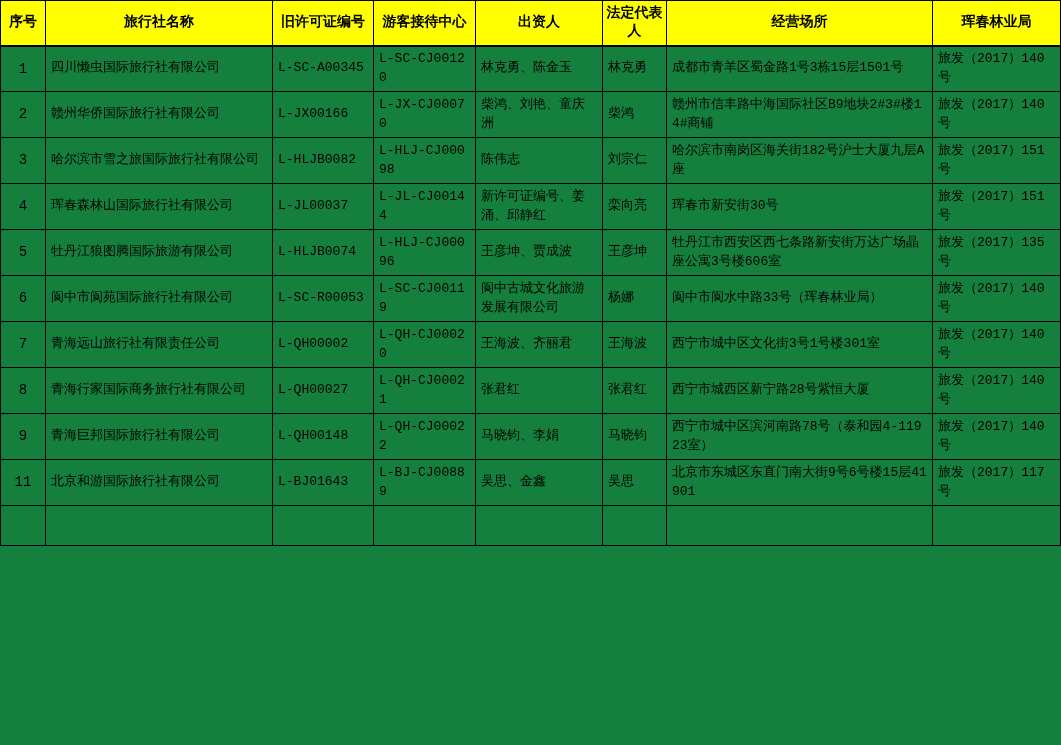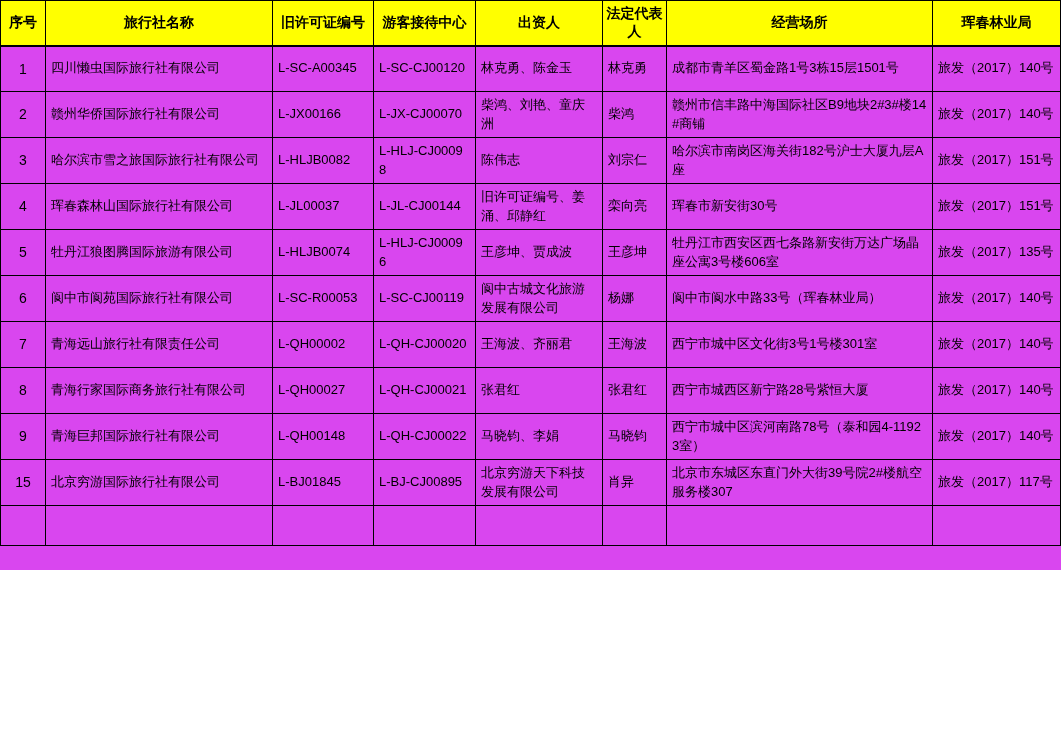--- a/index.html
+++ b/index.html
@@ -2,24 +2,24 @@
 <html><head>
 <meta charset="utf-8">
 <style>
   html, body {
     margin: 0;
     padding: 0;
     background: #ffffff;
   }
   .sheet {
     width: 1061px;
-    height: 570px;
+    height: 745px;
     overflow: hidden;
-    background: #d946ef;
-    font-family: Liberation Sans, sans-serif;
+    background: #15803d;
+    font-family: Liberation Mono, monospace;
   }
   table.agency-table {
     border-collapse: collapse;
     table-layout: fixed;
     width: 1060px;
   }
   .agency-table th,
   .agency-table td {
     border: 1px solid #000000;
     box-sizing: border-box;
@@ -110,21 +110,21 @@
           <td class="col-investor">陈伟志</td>
           <td class="col-legal_rep">刘宗仁</td>
           <td class="col-premises">哈尔滨市南岗区海关街182号沪士大厦九层A座</td>
           <td class="col-doc_no">旅发（2017）151号</td>
         </tr>
         <tr>
           <td class="col-index">4</td>
           <td class="col-name">珲春森林山国际旅行社有限公司</td>
           <td class="col-old_license">L-JL00037</td>
           <td class="col-new_license">L-JL-CJ00144</td>
-          <td class="col-investor">旧许可证编号、姜涌、邱静红</td>
+          <td class="col-investor">新许可证编号、姜涌、邱静红</td>
           <td class="col-legal_rep">栾向亮</td>
           <td class="col-premises">珲春市新安街30号</td>
           <td class="col-doc_no">旅发（2017）151号</td>
         </tr>
         <tr>
           <td class="col-index">5</td>
           <td class="col-name">牡丹江狼图腾国际旅游有限公司</td>
           <td class="col-old_license">L-HLJB0074</td>
           <td class="col-new_license">L-HLJ-CJ00096</td>
           <td class="col-investor">王彦坤、贾成波</td>
@@ -166,27 +166,27 @@
           <td class="col-index">9</td>
           <td class="col-name">青海巨邦国际旅行社有限公司</td>
           <td class="col-old_license">L-QH00148</td>
           <td class="col-new_license">L-QH-CJ00022</td>
           <td class="col-investor">马晓钧、李娟</td>
           <td class="col-legal_rep">马晓钧</td>
           <td class="col-premises">西宁市城中区滨河南路78号（泰和园4-11923室）</td>
           <td class="col-doc_no">旅发（2017）140号</td>
         </tr>
         <tr>
-          <td class="col-index">15</td>
-          <td class="col-name">北京穷游国际旅行社有限公司</td>
-          <td class="col-old_license">L-BJ01845</td>
-          <td class="col-new_license">L-BJ-CJ00895</td>
-          <td class="col-investor">北京穷游天下科技发展有限公司</td>
-          <td class="col-legal_rep">肖异</td>
-          <td class="col-premises">北京市东城区东直门外大街39号院2#楼航空服务楼307</td>
+          <td class="col-index">11</td>
+          <td class="col-name">北京和游国际旅行社有限公司</td>
+          <td class="col-old_license">L-BJ01643</td>
+          <td class="col-new_license">L-BJ-CJ00889</td>
+          <td class="col-investor">吴思、金鑫</td>
+          <td class="col-legal_rep">吴思</td>
+          <td class="col-premises">北京市东城区东直门南大街9号6号楼15层41901</td>
           <td class="col-doc_no">旅发（2017）117号</td>
         </tr>
         <tr class="partial">
           <td class="col-index"></td>
           <td class="col-name"></td>
           <td class="col-old_license"></td>
           <td class="col-new_license"></td>
           <td class="col-investor"></td>
           <td class="col-legal_rep"></td>
           <td class="col-premises"></td>

